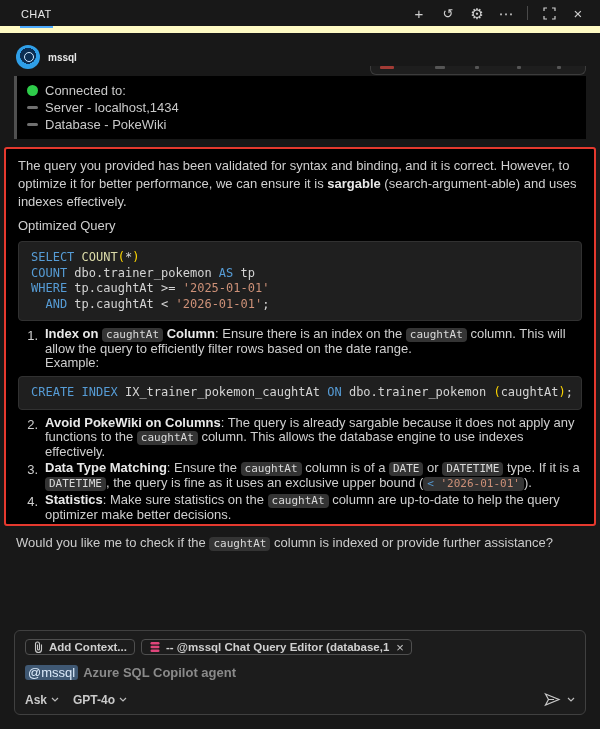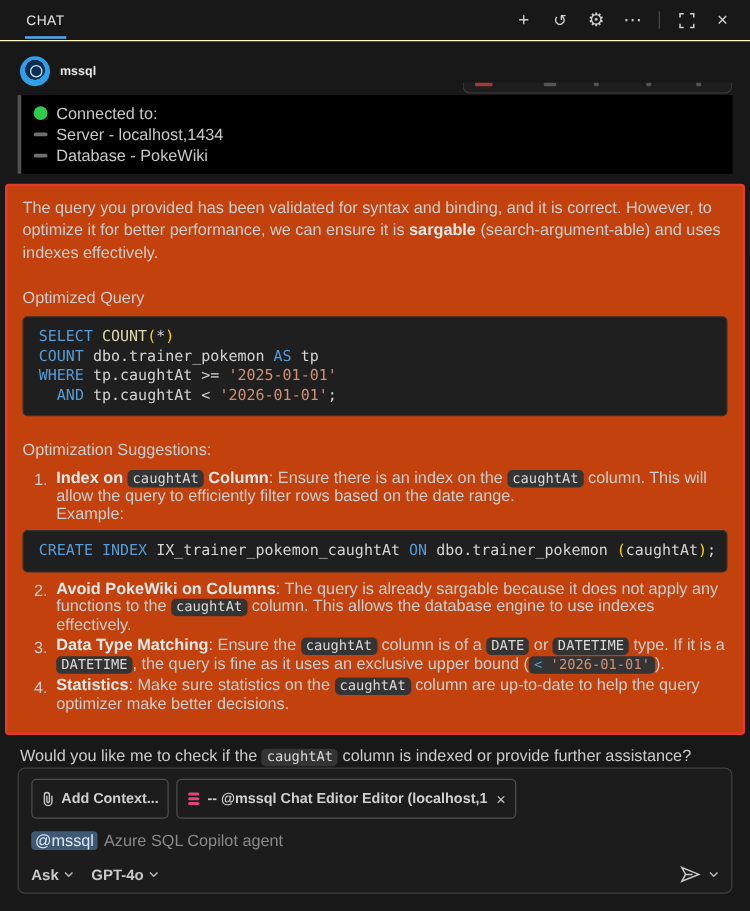--- a/index.html
+++ b/index.html
@@ -4,21 +4,21 @@
 <style>
   * { box-sizing: border-box; margin: 0; padding: 0; }
   html,body { width:600px; height:729px; }
   body {
     background:#181818; color:#cccccc;
     font-family:"Liberation Sans", sans-serif; font-size:13px;
     overflow:hidden; display:flex; flex-direction:column; position:relative;
   }
   
   .titlebar{ flex:none; height:33px; display:flex; align-items:center;
-    padding:0 14px 0 20px; border-bottom:1px solid #fef9c3; background:#181818;}
+    padding:0 14px 0 20px; border-bottom:7px solid #fef9c3; background:#181818;}
   .tab{ position:relative; font-size:11px; letter-spacing:.4px; color:#e7e7e7;
     padding:10px 1px 8px; cursor:pointer;}
   .tab::after{ content:""; position:absolute; left:0; right:0; bottom:0;
     height:2px; background:#4daafc; }
   .tb-actions{ margin-left:auto; display:flex; align-items:center; gap:13px; color:#cfcfcf;}
   .tb-ic{ width:16px; height:16px; display:flex; align-items:center; justify-content:center;
     font-size:15px; line-height:1; cursor:pointer; }
   .tb-ic.small{ font-size:13px; }
   .tb-sep{ width:1px; height:14px; background:#4a4a4a; }
   
@@ -36,49 +36,49 @@
   .avatar::after{ content:""; position:absolute; left:8px; top:7px; width:8px; height:8px;
     border:1px solid #cfe8ff; border-radius:50%; }
   .agent-name{ font-weight:bold; color:#e8e8e8; font-size:10px;}
   .connected{ margin:7px 14px 0; background:#000000; border-left:3px solid #505050;
     padding:6px 10px; }
   .conn-row{ display:flex; align-items:center; gap:7px; line-height:17px; color:#c9c9c9;}
   .dot{ width:11px; height:11px; border-radius:50%; flex:none;}
   .dash{ width:11px; height:3px; border-radius:2px; background:#707070; flex:none;}
   
   .redbox{ margin:8px 4px 0; border:2px solid #e5392e; border-radius:3px;
-    padding:8px 12px 16px; background:#c2410c; line-height:18px; color:#cfcfcf;}
+    padding:8px 12px 2px; background:#000000; line-height:18px; color:#cfcfcf;}
   .para{ line-height:18px; }
-  .mt10{ margin-top:18px;} .mt6{ margin-top:6px;}
+  .mt10{ margin-top:6px;} .mt6{ margin-top:6px;}
   .codeblock{ background:#1f1f1f; border:1px solid #313131; border-radius:4px;
     padding:8px 12px; font-family:"DejaVu Sans Mono", monospace; font-size:12px;
     line-height:15.5px; white-space:pre; color:#d4d4d4; overflow:hidden;}
   .tk-kw{ color:#569cd6;} .tk-fn{ color:#dcdcaa;} .tk-pl{ color:#d4d4d4;}
   .tk-str{ color:#ce9178;} .tk-pa{ color:#ffd700;}
   .sg-b{ font-weight:bold; color:#e9e9e9;}
   .sg-chip,.sg-chipsyn{ font-family:"DejaVu Sans Mono", monospace; font-size:11px;
     background:#343434; border-radius:4px; padding:0px 4px 1px; color:#dadada; white-space:nowrap;}
   .sg-kwi{ color:#569cd6;} .sg-stri{ color:#ce9178;}
   .olist{ margin-top:6px; }
   .li{ display:flex; margin-top:2px; }
   .num{ flex:none; width:20px; text-align:right; margin-right:7px; color:#cfcfcf;}
   .li-body{ flex:1; line-height:14px;}
   
   .followup{ margin:8px 16px 0; line-height:18px;}
   
   .inputbox{ flex:none; margin:auto 14px 14px; border:1px solid #404040; border-radius:6px;
     background:#1c1c1c; padding:8px 10px 7px;}
   .chips{ display:flex; gap:6px; align-items:center;}
-  .chip{ display:flex; align-items:center; gap:5px; height:32px; border:1px solid #4f4f4f;
+  .chip{ display:flex; align-items:center; gap:5px; height:16px; border:1px solid #4f4f4f;
     border-radius:4px; padding:0 7px; font-size:11.5px; font-weight:600; color:#d0d0d0;
     cursor:pointer; background:#1c1c1c;}
   .chip .x{ font-size:13px; font-weight:400; margin-left:2px; color:#c5c5c5;}
   .entry{ margin-top:8px; display:flex; align-items:center; min-height:18px; cursor:text;}
   .mention{ background:#3f5873; color:#dcebfb; border-radius:3px; padding:0 3px;text-align:right;}
-  .ph{ color:#8a8a8a; margin-left:5px;}
+  .ph{ color:#8a8a8a; margin-left:5px;font-weight:bold;}
   .inp-bottom{ margin-top:11px; display:flex; align-items:center; gap:14px;
     font-size:12px; color:#c9c9c9;}
   .sel{ display:flex; align-items:center; gap:4px; cursor:pointer; font-weight:600;}
   .send{ margin-left:auto; display:flex; align-items:center; gap:6px; cursor:pointer;}
   svg{ display:block; }
 </style>
 </head>
 <body>
 
 <div class="titlebar">
@@ -131,21 +131,20 @@
   <div class="redbox">
     <div class="para"><span class="sg-t">The query you provided has been validated for syntax and binding, and it is correct. However, to optimize it for better performance, we can ensure it is </span><span class="sg-b">sargable</span><span class="sg-t"> (search-argument-able) and uses indexes effectively.</span></div>
 
     <div class="para mt10">Optimized Query</div>
 
     <div class="codeblock mt6"><span class="tk-kw">SELECT</span><span class="tk-pl"> </span><span class="tk-fn">COUNT</span><span class="tk-pa">(</span><span class="tk-pl">*</span><span class="tk-pa">)</span>
 <span class="tk-kw">COUNT</span><span class="tk-pl"> dbo.trainer_pokemon </span><span class="tk-kw">AS</span><span class="tk-pl"> tp</span>
 <span class="tk-kw">WHERE</span><span class="tk-pl"> tp.caughtAt &gt;= </span><span class="tk-str">'2025-01-01'</span>
 <span class="tk-pl">  </span><span class="tk-kw">AND</span><span class="tk-pl"> tp.caughtAt &lt; </span><span class="tk-str">'2026-01-01'</span><span class="tk-pl">;</span></div>
 
-    <div class="para mt10">Optimization Suggestions:</div>
 
     <div class="olist">
       <div class="li">
         <span class="num">1.</span>
         <div class="li-body">
           <div><span class="sg-b">Index on </span><span class="sg-chip">caughtAt</span><span class="sg-b"> Column</span><span class="sg-t">: Ensure there is an index on the </span><span class="sg-chip">caughtAt</span><span class="sg-t"> column. This will allow the query to efficiently filter rows based on the date range.</span></div>
           <div>Example:</div>
         </div>
       </div>
 
@@ -177,21 +176,21 @@
         <path d="M8.5 3.5 v5 a3 3 0 0 1 -6 0 v-5.5 a2 2 0 0 1 4 0 v5 a1 1 0 0 1 -2 0 v-4.5"></path>
       </svg>
       <span>Add Context...</span>
     </div>
     <div class="chip">
       <svg width="12" height="12" viewBox="0 0 12 12">
         <rect x="1.5" y="1" width="9" height="2.4" rx="1.2" fill="#e0457b"></rect>
         <rect x="1.5" y="4.8" width="9" height="2.4" rx="1.2" fill="#e0457b"></rect>
         <rect x="1.5" y="8.6" width="9" height="2.4" rx="1.2" fill="#e0457b"></rect>
       </svg>
-      <span>-- @mssql Chat Editor Editor (localhost,1</span>
+      <span>-- @mssql Chat Query Editor (database,1</span>
       <span class="x">×</span>
     </div>
   </div>
 
   <div class="entry">
     <span class="mention">@mssql</span>
     <span class="ph">Azure SQL Copilot agent</span>
   </div>
 
   <div class="inp-bottom">

